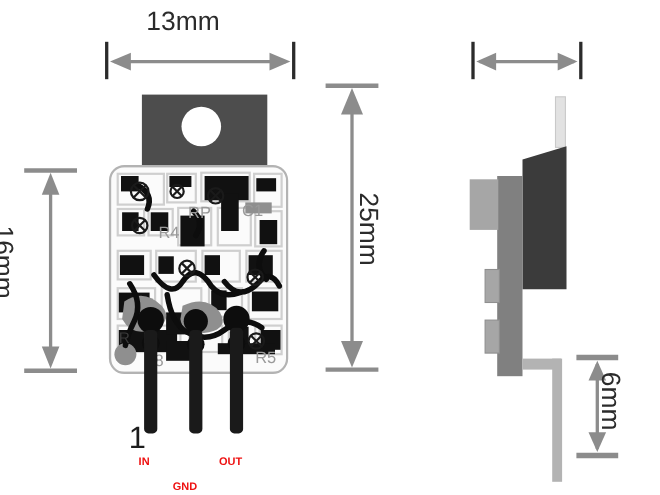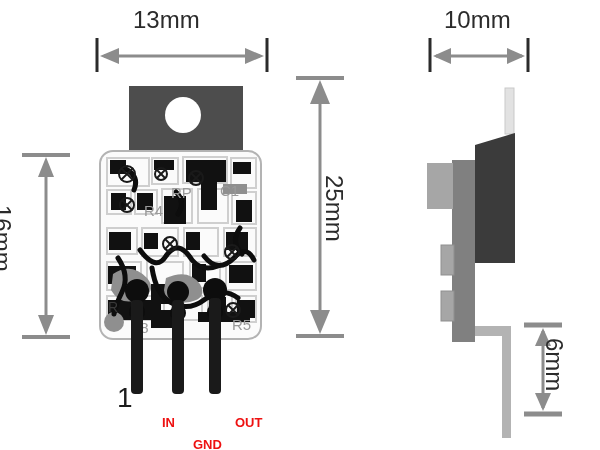--- a/index.html
+++ b/index.html
@@ -28,25 +28,24 @@
     white-space: nowrap;
     letter-spacing: 0px;
   }
   .dim-label.vert-cw {
     transform-origin: left top;
     transform: rotate(90deg);
   }
   .pin-label {
     position: absolute;
     color: #ee1111;
-    font-size: 13px;
+    font-size: 10px;
     font-weight: bold;
     font-family: "Liberation Sans", sans-serif;
     white-space: nowrap;
-    margin-left: 36px;
   }
   .marker-1 {
     position: absolute;
     color: #1c1c1c;
     font-size: 28px;
     font-family: "Liberation Sans", sans-serif;
   }
   svg { display: block; }
   .nosel { user-select: none; }
 </style>
@@ -251,21 +250,20 @@
     </g>
 
   </svg>
 
   <div class="dim-label nosel" style="left:133px; top:6px;">13mm</div>
 
   <div class="dim-label nosel vert-cw" style="left:16px; top:205px;">16mm</div>
 
   <div class="dim-label nosel vert-cw" style="left:348px; top:175px;">25mm</div>
 
-  <div class="dim-label nosel" style="left:444px; top:6px;">10mm</div>
 
   <div class="dim-label nosel vert-cw" style="left:568px; top:338px;">6mm</div>
 
   <div class="marker-1 nosel" style="left:117px; top:382px;">1</div>
 
   <div class="pin-label nosel" style="left:126px; top:415px;">IN</div>
 
   <div class="pin-label nosel" style="left:157px; top:437px;">GND</div>
 
   <div class="pin-label nosel" style="left:199px; top:415px;">OUT</div>

